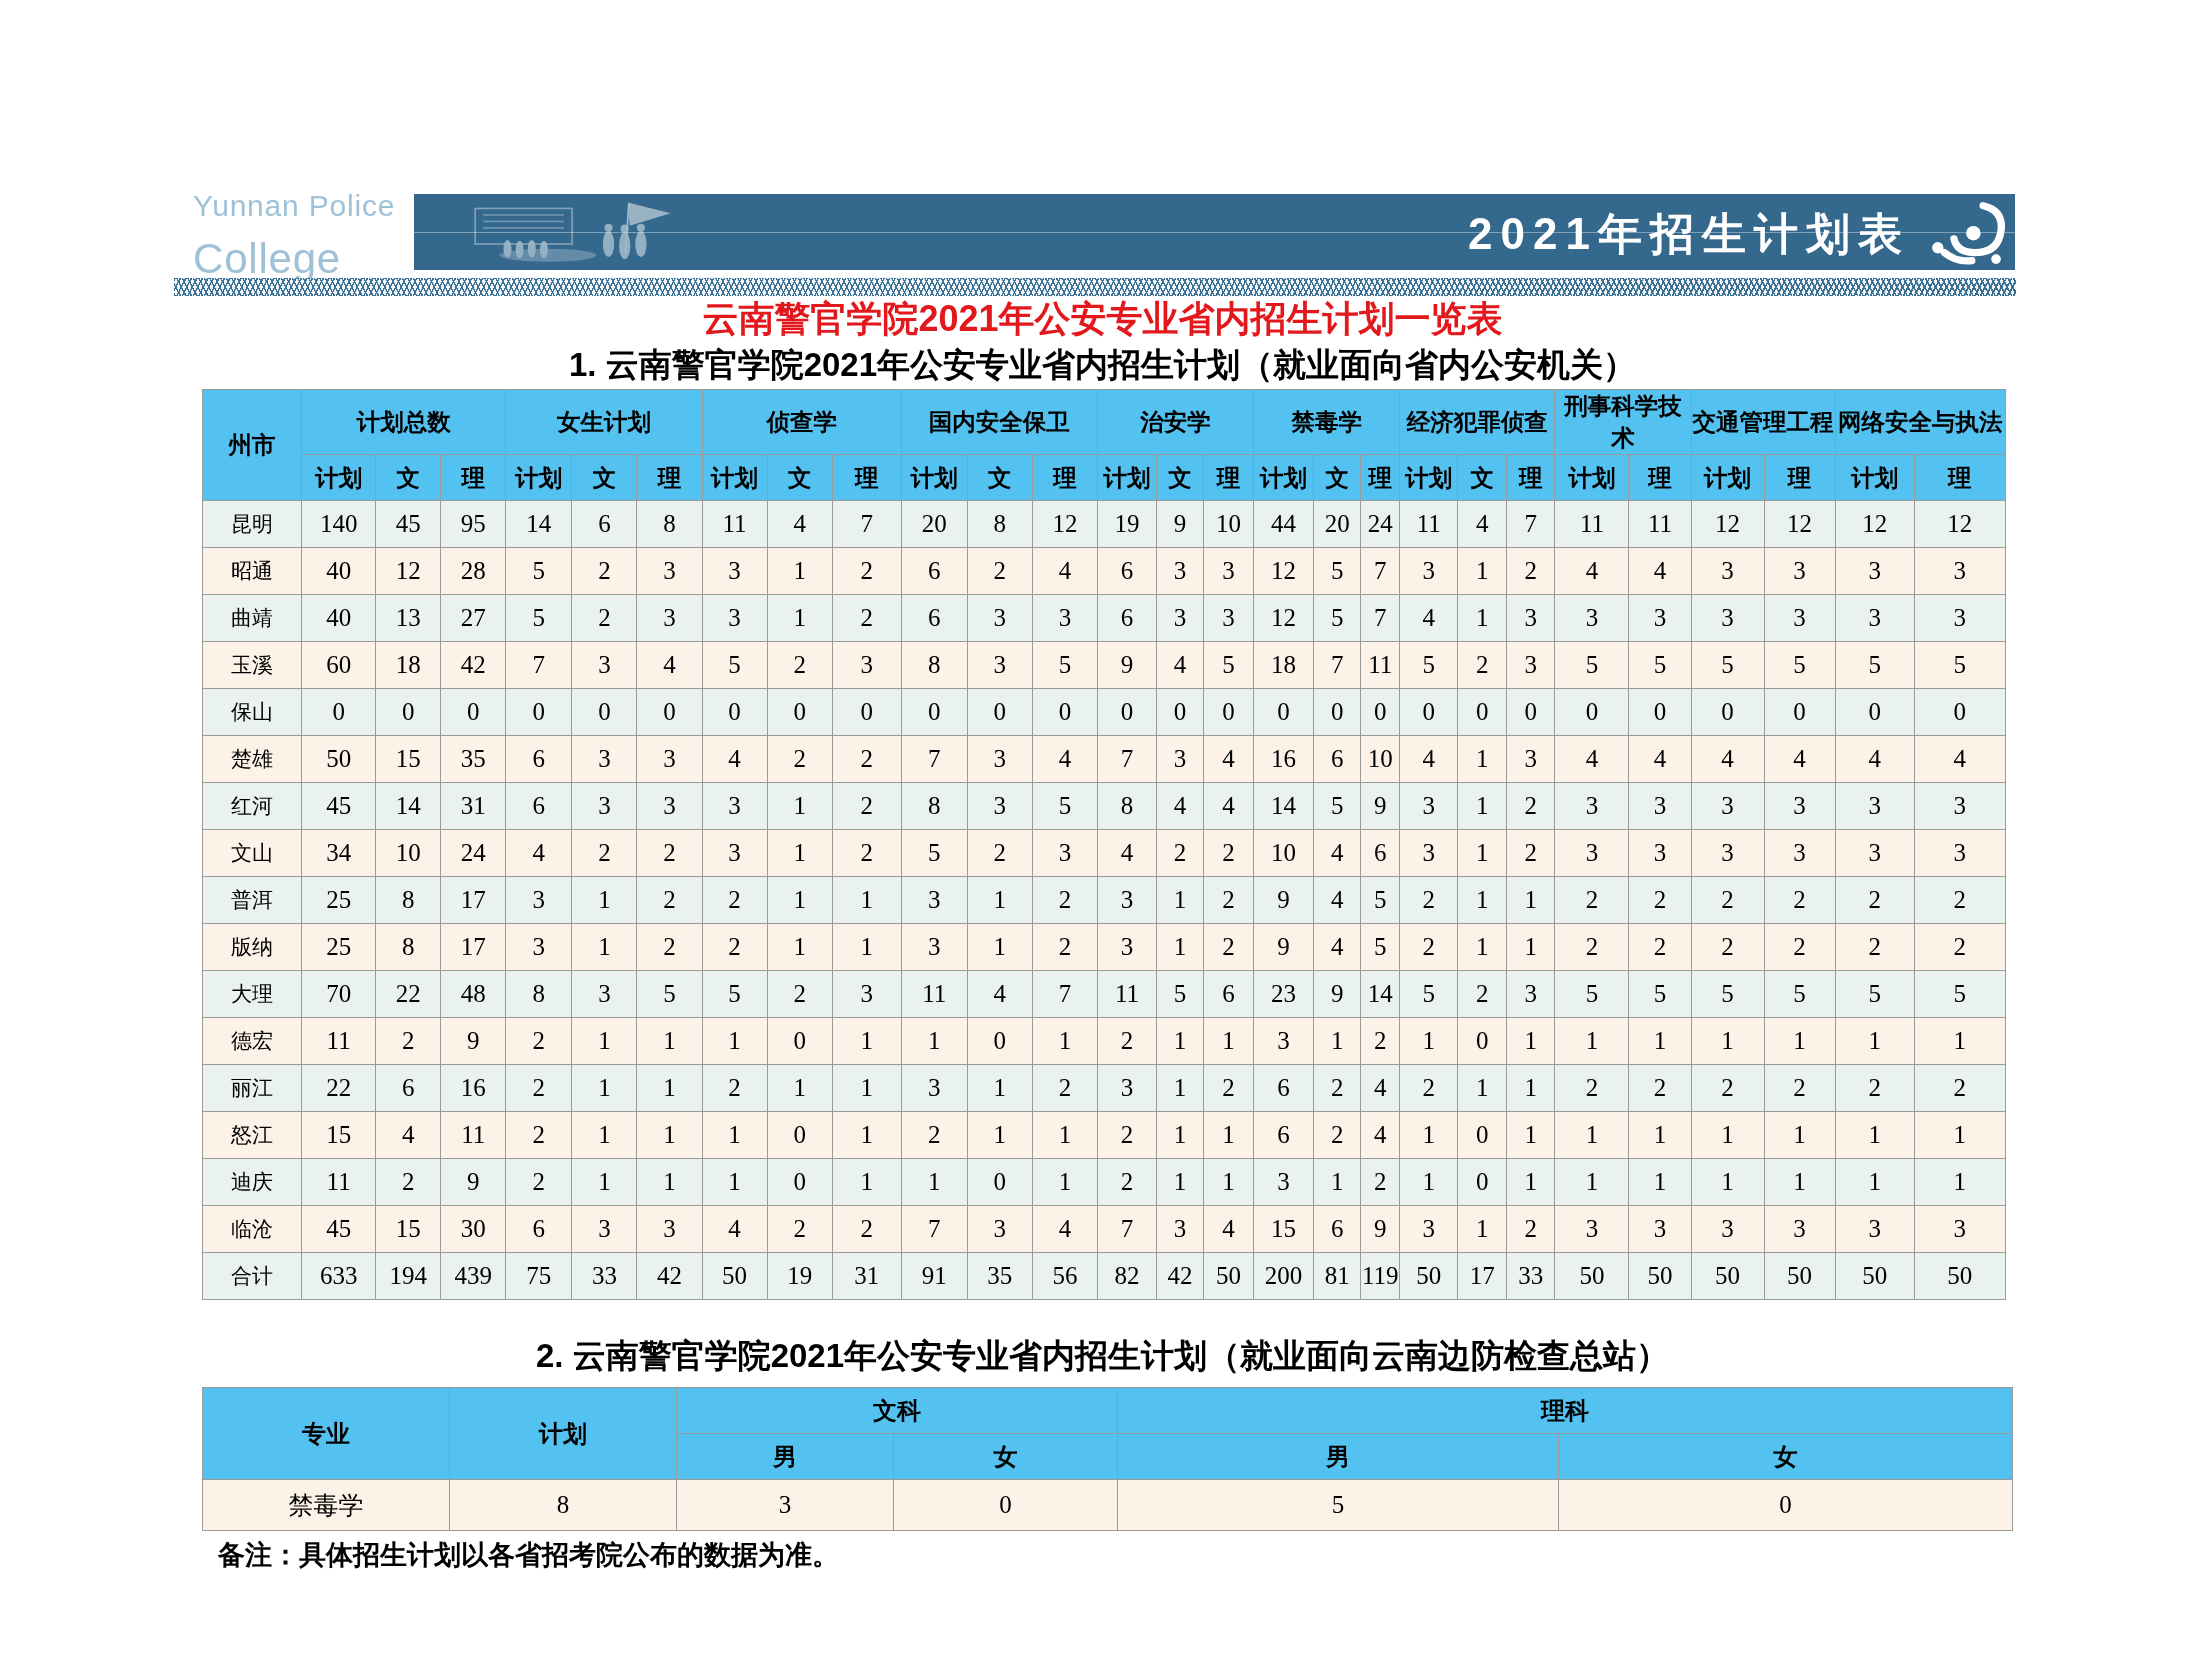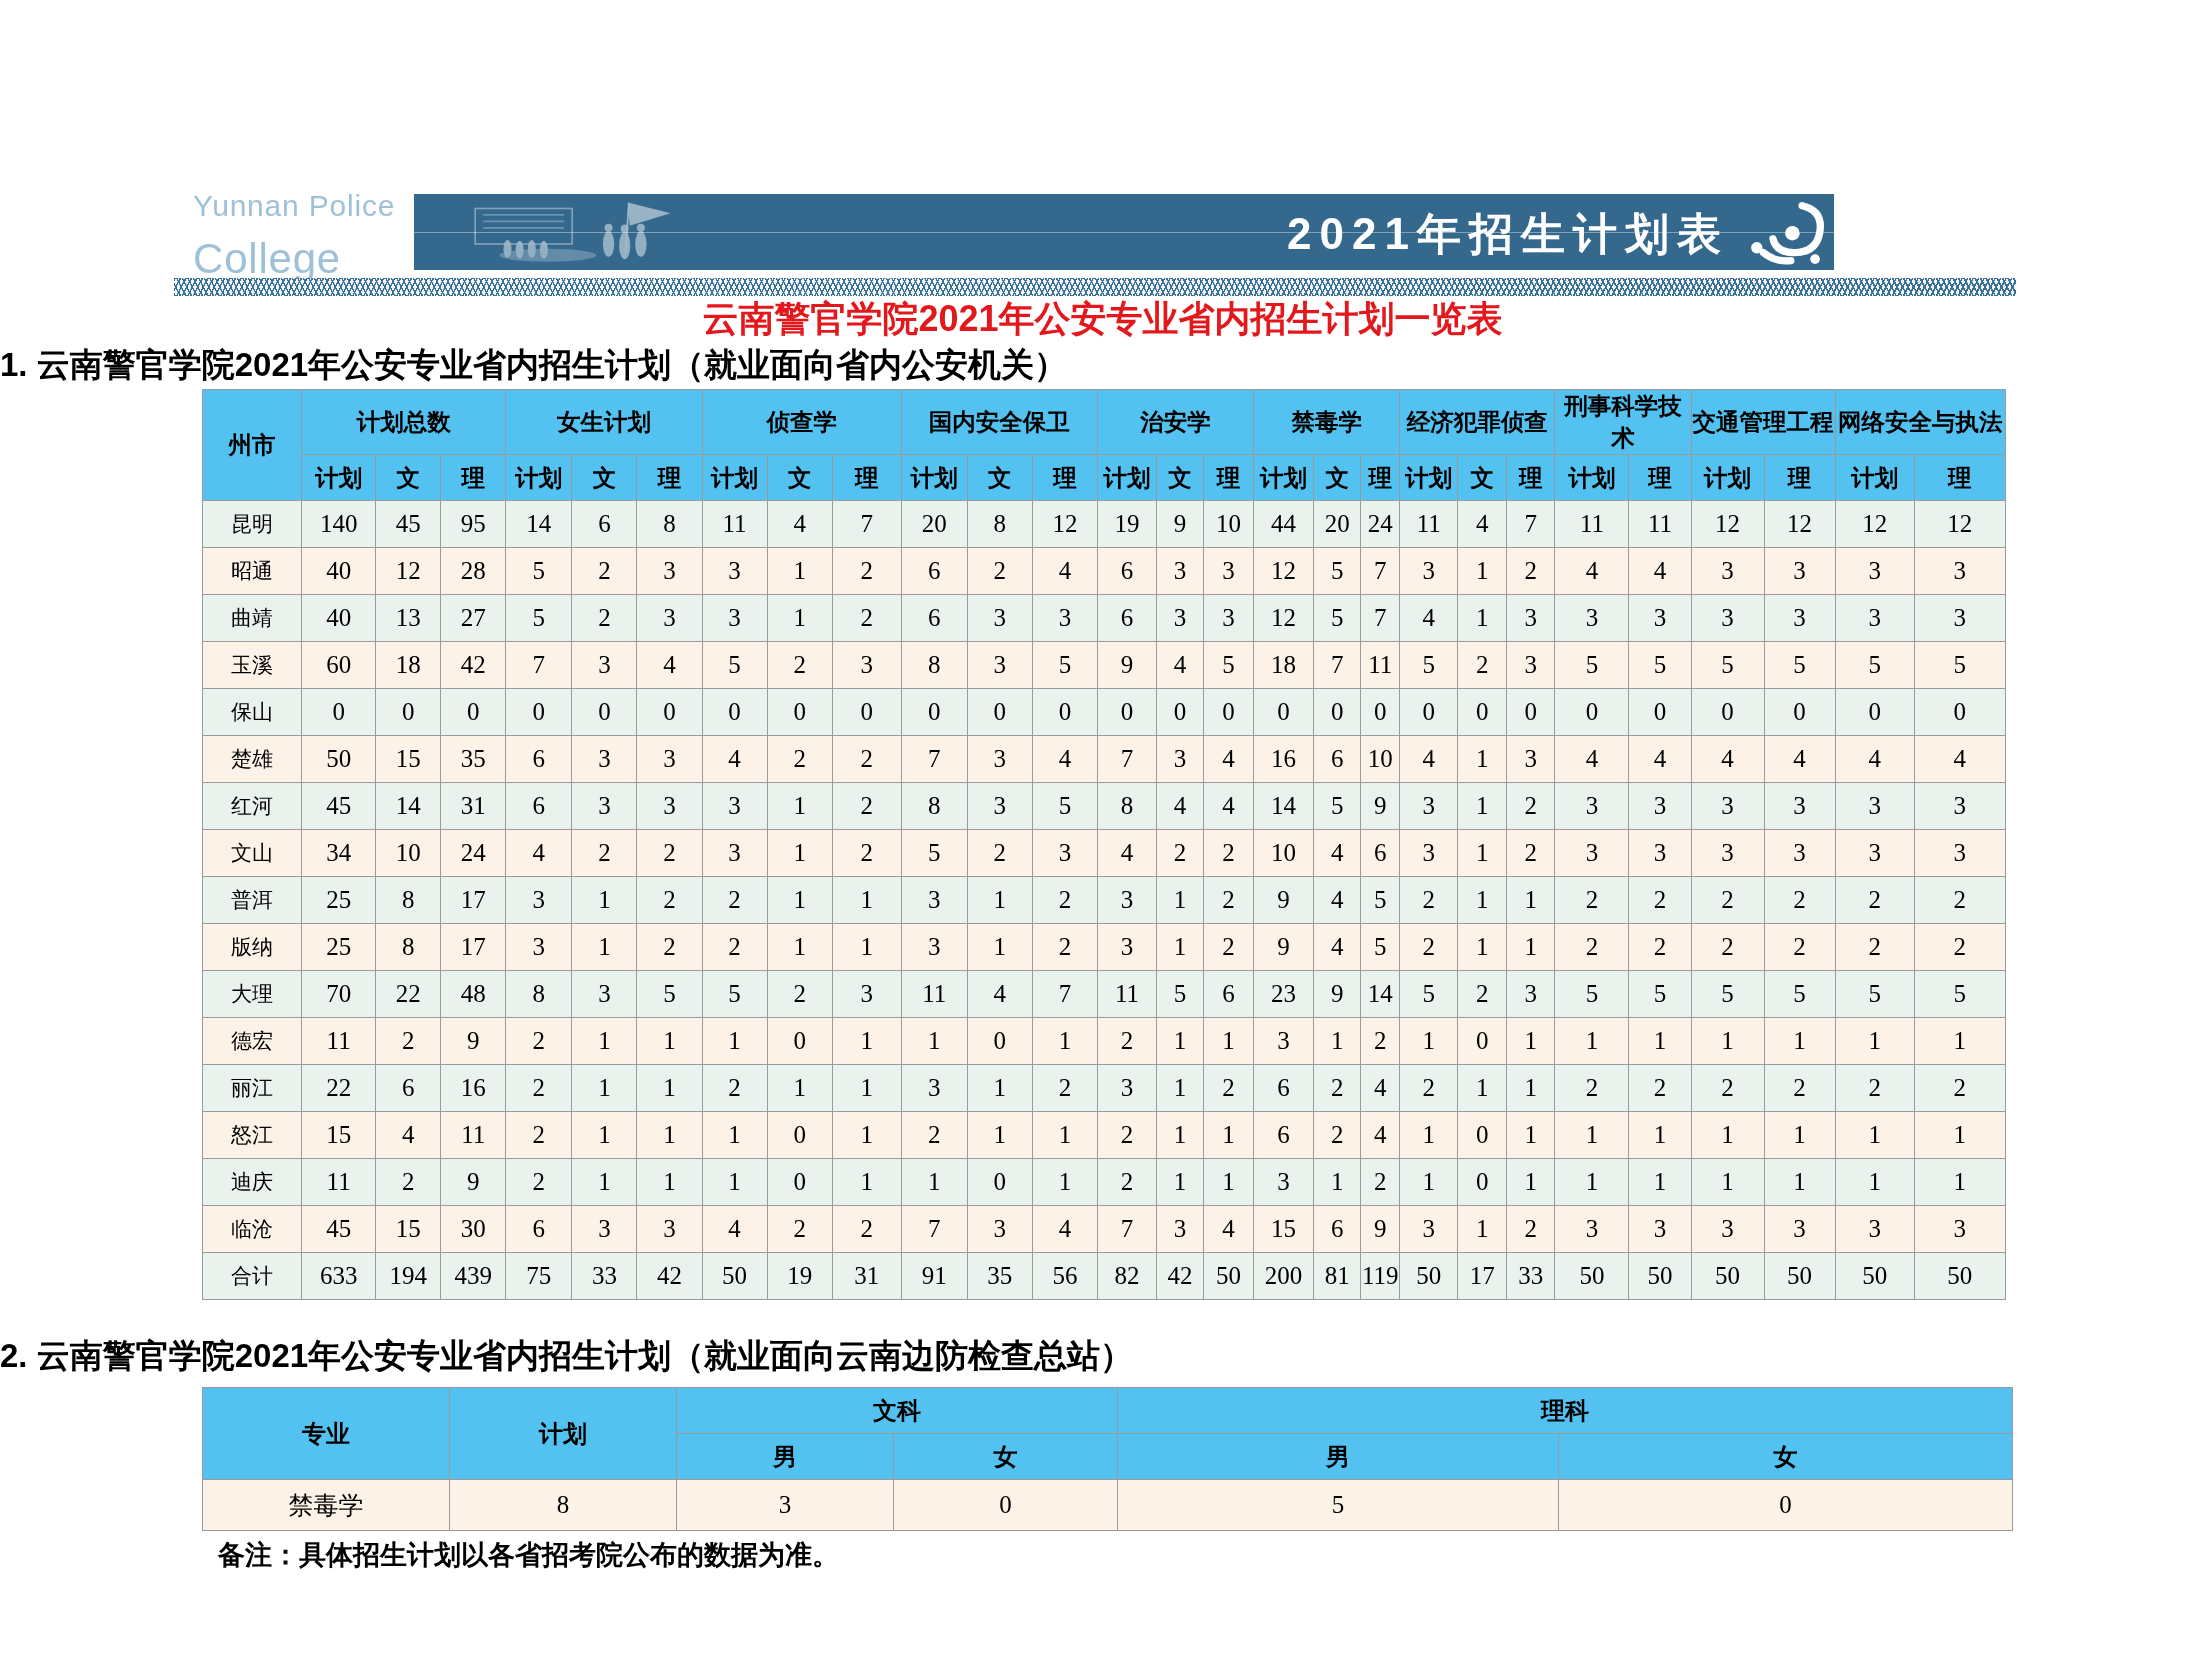--- a/index.html
+++ b/index.html
@@ -3,37 +3,37 @@
 <meta charset="utf-8">
 <style>
   html,body{margin:0;padding:0;background:#ffffff;}
   body{width:2205px;height:1657px;position:relative;font-family:"Liberation Serif",serif;color:#000;}
 
   
   .logo{position:absolute;left:193px;top:191px;line-height:1;color:#9fc1d8;font-family:"Liberation Sans",sans-serif;}
   .logo .l1{font-size:30px;letter-spacing:0.8px;display:block;}
   .logo .l2{font-size:42px;letter-spacing:0.8px;display:block;margin-top:17px;}
 
-  .banner{position:absolute;left:414px;top:194px;width:1420px;height:76px;background:#35688d;overflow:hidden;}
+  .banner{position:absolute;left:414px;top:194px;width:1601px;height:76px;background:#35688d;overflow:hidden;}
   .banner .hline{position:absolute;left:0;top:38px;width:100%;height:0.8px;background:rgba(255,255,255,.38);}
   .banner-title{position:absolute;right:105px;top:11.3px;font-family:"Liberation Sans",sans-serif;
     font-weight:700;font-size:44px;color:#ffffff;letter-spacing:8px;white-space:nowrap;}
   .police-art{position:absolute;left:45px;top:3.2px;opacity:.55;}
   .ornament{position:absolute;right:6.5px;top:4.9px;}
 
   .hatch{position:absolute;left:174px;top:278px;width:1842px;height:18px;
     background:
       repeating-linear-gradient(63deg, #3a7094 0 1.6px, rgba(255,255,255,0) 1.6px 4.9px),
       repeating-linear-gradient(117deg, #3a7094 0 1.6px, rgba(255,255,255,0) 1.6px 4.9px);
     background-color:#f2f6f8;}
 
   
   .main-title{position:absolute;left:0;top:295px;width:2205px;text-align:center;
     font-family:"Liberation Sans",sans-serif;font-weight:900;font-size:36px;color:#e2181c;}
-  .sec-title{position:absolute;left:0;width:2205px;
+  .sec-title{position:absolute;left:0;width:2205px;text-align:center;
     font-family:"Liberation Sans",sans-serif;font-weight:900;font-size:33px;color:#000;}
   #sec1{top:343px;}
   #sec2{top:1334px;}
 
   
   table{border-collapse:collapse;table-layout:fixed;}
   #t1{position:absolute;left:202px;top:389px;width:1804px;}
   #t1 th,#t1 td{border-left:0.8px solid #9a9a9a;border-right:0.8px solid #9a9a9a;
     border-top:1.6px solid #9a9a9a;border-bottom:1.6px solid #9a9a9a;
     text-align:center;vertical-align:middle;padding:0;overflow:hidden;}

